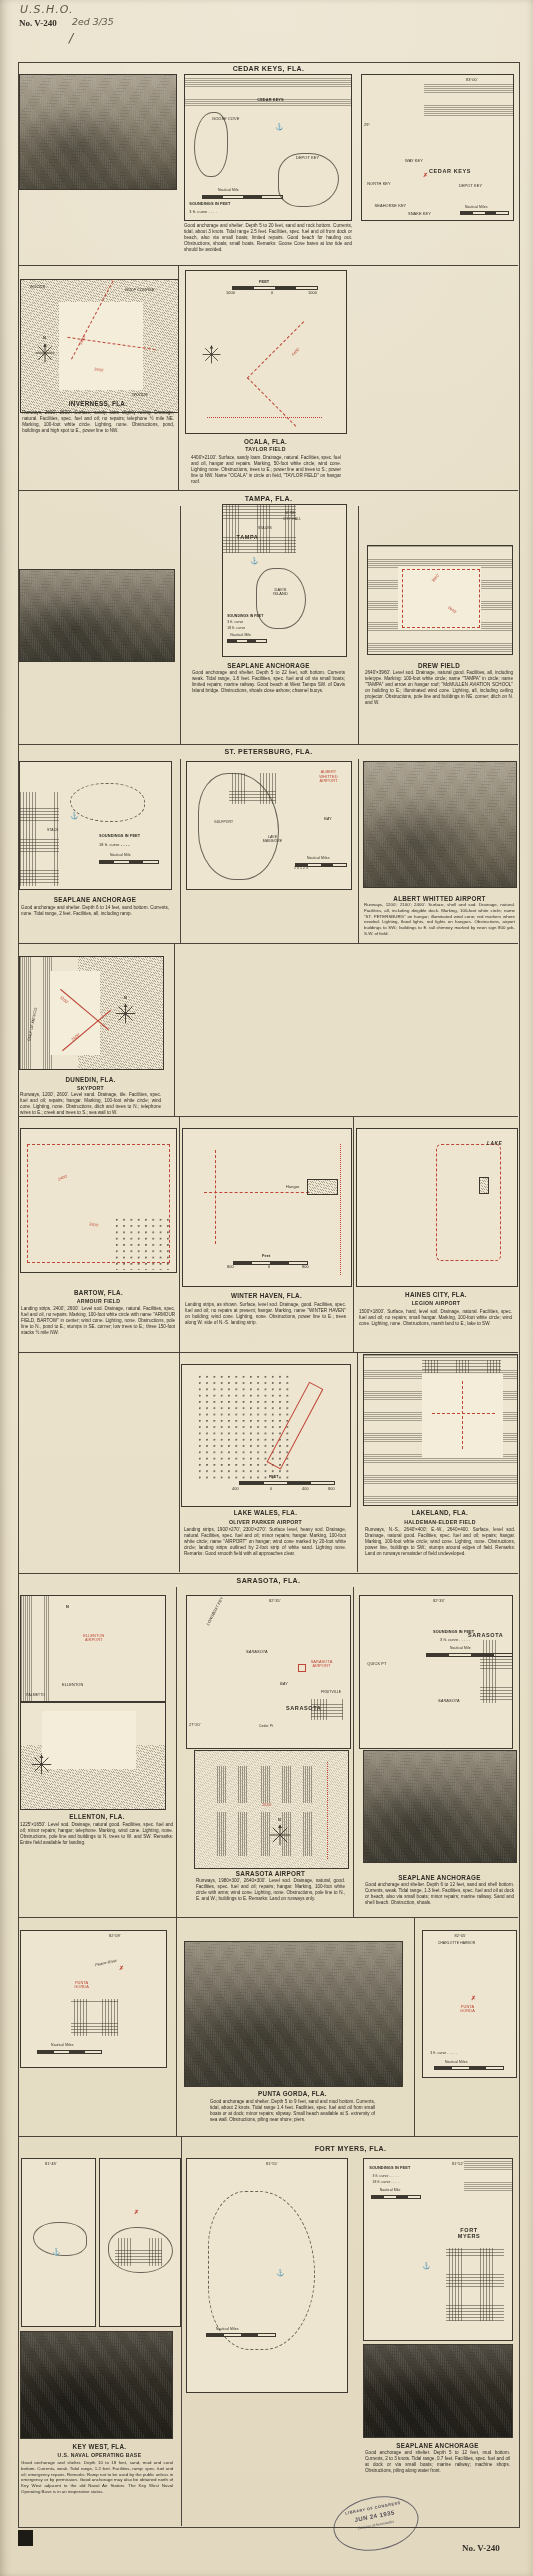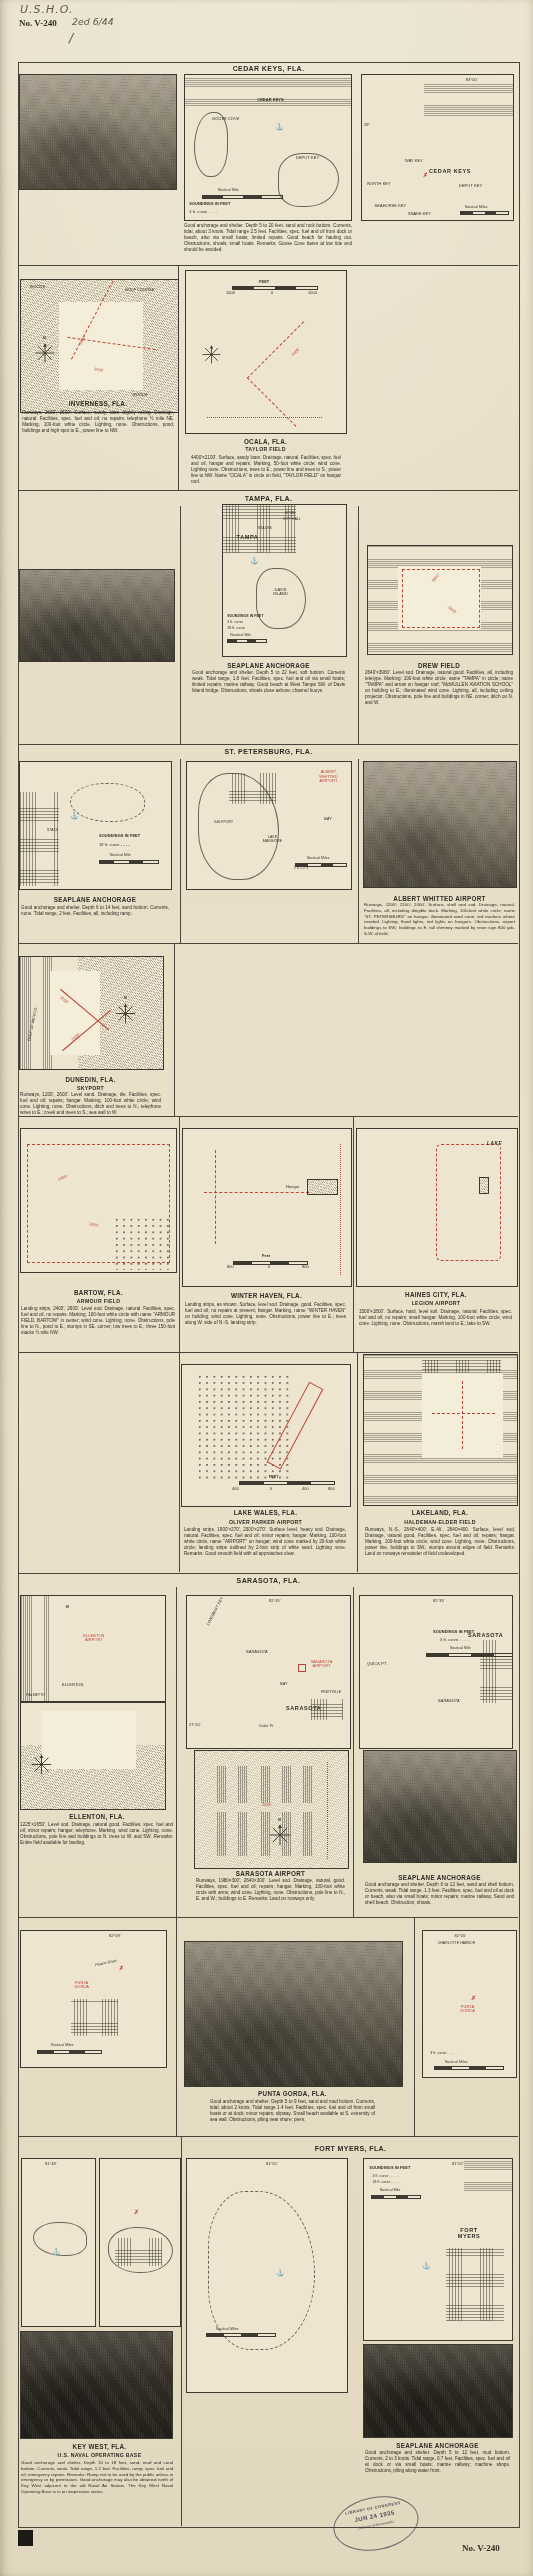--- a/index.html
+++ b/index.html
@@ -74,21 +74,21 @@
           <line x1="20" y1="20" x2="32" y2="8"></line>
         <line x1="20" y1="20" x2="8" y2="32"></line>
           <line x1="20" y1="20" x2="32" y2="32"></line>
         <path d="M20 3 l-3.5 5.5 h7 z" fill="#3e3930" stroke="none"></path>
       </g>
     </defs>
   </svg>
 
   <div class="hand" style="left:20px;top:3.1px;font-size:11px;letter-spacing:1px;">U.S.H.O.</div>
   <div class="printnum" style="left:19px;top:18px;">No. V-240</div>
-  <div class="hand" style="left:72px;top:15.7px;font-size:9.4px;">2ed 6/44</div>
+  <div class="hand" style="left:72px;top:15.7px;font-size:9.4px;">2ed 3/35</div>
   <div class="hand" style="left:69px;top:30px;font-size:12.6px;">/</div>
 
   <div class="frame"></div>
 
   <div class="sec" style="left:18px;top:62px;width:501px;height:203px;">
     <div class="sec-title" style="left:0;top:3.1px;width:501px;">CEDAR KEYS, FLA.</div>
 
     <div class="photo lite" style="left:1px;top:11.5px;width:156px;height:114px;"></div>
 
     <div class="map" style="left:166px;top:11.5px;width:166px;height:145px;">

